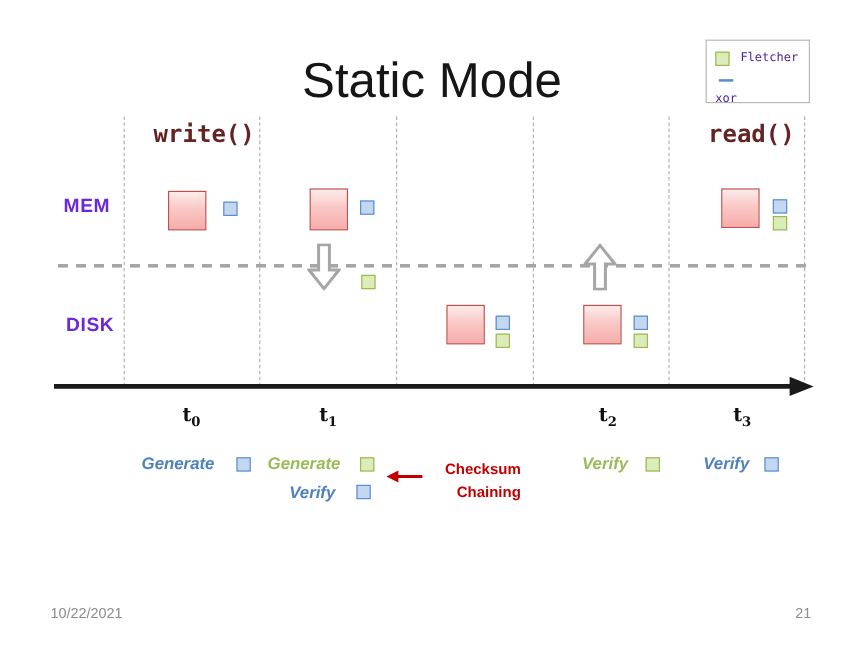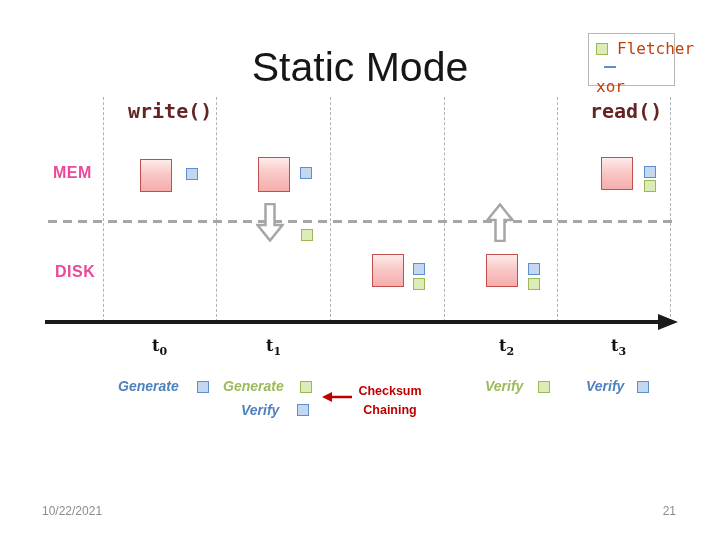--- a/index.html
+++ b/index.html
@@ -13,33 +13,33 @@
     font-size:41px;font-weight:400;color:#161616;letter-spacing:0px;
   }
   
   .legend{
     position:absolute;left:588px;top:33px;width:87px;height:53px;
     border:1px solid #b7b7b7;background:#fff;box-sizing:border-box;
   }
   .legend-row{position:absolute;left:7px;height:13px;display:flex;align-items:center;gap:9px;}
   .legend-row.r0{top:8px;}
   .legend-row.r1{top:32px;flex-direction:column;}
-  .legend-label{font-family:"DejaVu Sans Mono",monospace;font-size:16px;color:#c2410c;}
+  .legend-label{font-family:"DejaVu Sans Mono",monospace;font-size:10px;color:#4c1d95;}
   
   .sq{width:10px;height:10px;box-sizing:content-box;}
   .sq.blue{background:#c3d8f0;border:1.5px solid #5b8fd0;}
   .sq.green{background:#dcecb8;border:1.5px solid #9db956;}
   .mini{position:absolute;}
   
   .code{
     position:absolute;font-family:"DejaVu Sans Mono",monospace;
     font-size:20px;font-weight:bold;color:#632423;
   }
   
-  .rowlab{position:absolute;font-size:16px;font-weight:bold;color:#ec4899;letter-spacing:0.5px;}
+  .rowlab{position:absolute;font-size:16px;font-weight:bold;color:#6d28d9;letter-spacing:0.5px;}
   
   .vline{position:absolute;top:97px;height:225px;width:0;border-left:1px dashed #b3b3b3;}
   .hline{
     position:absolute;left:48px;top:220px;width:628px;height:3px;
     background:repeating-linear-gradient(90deg,#a6a6a6 0,#a6a6a6 9px,transparent 9px,transparent 15px);
   }
   
   .block{
     position:absolute;width:32px;height:33px;box-sizing:border-box;
     border:1.5px solid #c0504d;
@@ -48,21 +48,21 @@
   .arrowicon{position:absolute;}
   
   .timeline{position:absolute;left:40px;top:313px;}
   .tick{position:absolute;font-family:"DejaVu Serif",serif;font-weight:bold;font-size:16px;color:#111;}
   .tick sub{font-size:11px;vertical-align:-4px;}
   
   .action{position:absolute;font-size:14px;font-weight:bold;font-style:italic;}
   .action.blue{color:#4f81bd;}
   .action.green{color:#9bbb59;}
   .note{
-    position:absolute;left:346px;top:382px;width:88px;text-align:center;
+    position:absolute;left:346px;top:382px;width:88px;text-align:right;
     font-size:12.5px;font-weight:bold;color:#c00000;line-height:19px;
   }
   .footer{position:absolute;font-size:12px;color:#8c8c8c;}
 </style>
 </head>
 <body>
 
 <div class="slide">
 
   <div class="title">Static Mode</div>

